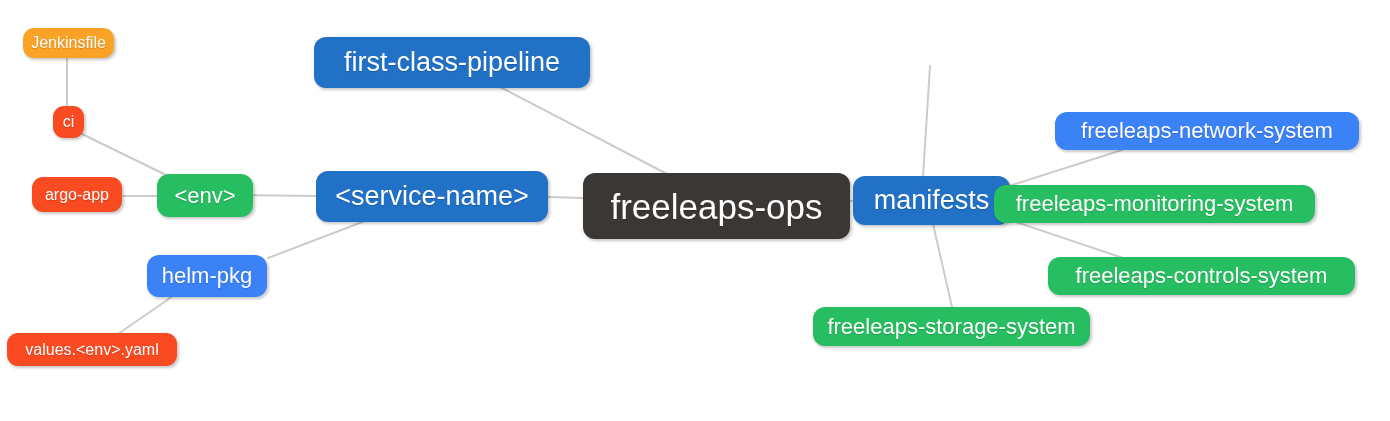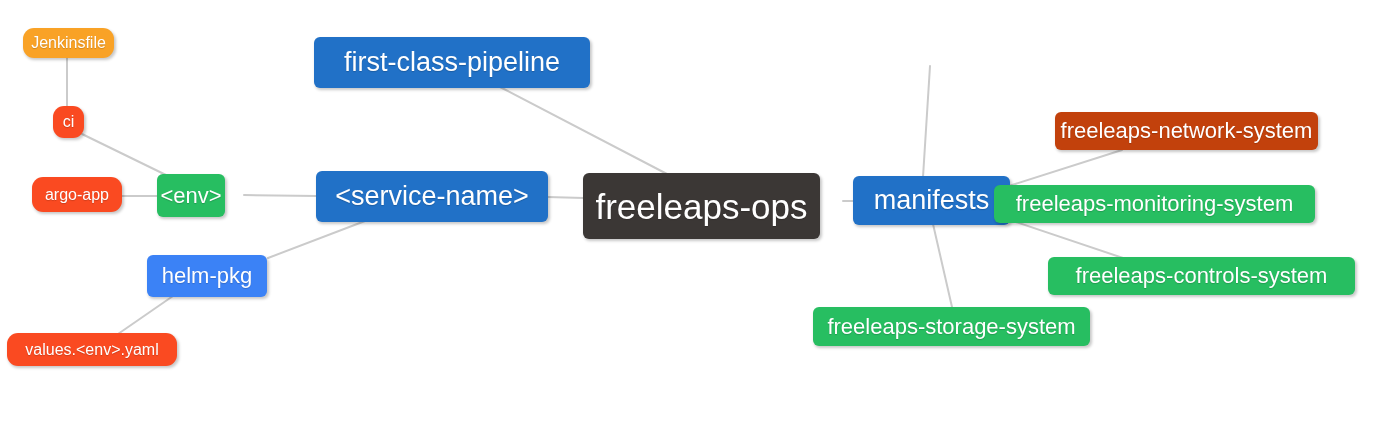--- a/index.html
+++ b/index.html
@@ -11,21 +11,21 @@
     font-family:"Liberation Sans", sans-serif;
   }
   #edges{
     position:absolute;left:0;top:0;width:1390px;height:421px;
     pointer-events:none;
   }
   .node{
     position:absolute;
     display:flex;align-items:center;justify-content:center;
     color:#ffffff;
-    border-radius:6px;
+    border-radius:12px;
     box-shadow:1.5px 2px 3px rgba(0,0,0,0.22);
     text-shadow:0 1px 1px rgba(0,0,0,0.18);
     white-space:nowrap;
     cursor:pointer;
     box-sizing:border-box;
     line-height:1;
   }
   .size-xs{font-size:16px;border-radius:11px;text-align:right;}
   .size-md{font-size:22px;}
   .size-lg{font-size:27px;}
@@ -48,24 +48,24 @@
       <line x1="923" y1="177" x2="930" y2="66" stroke="#cbcbcb" stroke-width="2" stroke-linecap="round"></line>
       <line x1="1009" y1="186" x2="1122" y2="150" stroke="#cbcbcb" stroke-width="2" stroke-linecap="round"></line>
       <line x1="1009" y1="201" x2="1052" y2="201" stroke="#cbcbcb" stroke-width="2" stroke-linecap="round"></line>
       <line x1="1007" y1="219" x2="1123" y2="258" stroke="#cbcbcb" stroke-width="2" stroke-linecap="round"></line>
       <line x1="933" y1="224" x2="952" y2="307" stroke="#cbcbcb" stroke-width="2" stroke-linecap="round"></line>
     </svg>
 
 <div class="node size-xs" style="left: 23px; top: 28px; width: 91px; height: 30px; background: rgb(249, 162, 38);">Jenkinsfile</div>
     <div class="node size-xs" style="left: 53px; top: 106px; width: 31px; height: 32px; background: rgb(250, 74, 33);">ci</div>
     <div class="node size-xs" style="left: 32px; top: 177px; width: 90px; height: 35px; background: rgb(250, 74, 33);">argo-app</div>
-    <div class="node size-md" style="left: 157px; top: 174px; width: 68px; height: 43px; background: rgb(39, 190, 97);">&lt;env&gt;</div>
+    <div class="node size-md" style="left: 157px; top: 174px; width: 96px; height: 43px; background: rgb(39, 190, 97);">&lt;env&gt;</div>
     <div class="node size-md" style="left: 147px; top: 255px; width: 120px; height: 42px; background: #3b82f6;">helm-pkg</div>
     <div class="node size-xs" style="left: 7px; top: 333px; width: 170px; height: 33px; background: rgb(250, 74, 33);">values.&lt;env&gt;.yaml</div>
     <div class="node size-lg" style="left: 314px; top: 37px; width: 276px; height: 51px; background: rgb(33, 113, 199);">first-class-pipeline</div>
     <div class="node size-lg" style="left: 316px; top: 171px; width: 232px; height: 51px; background: rgb(33, 113, 199);">&lt;service-name&gt;</div>
-    <div class="node size-xl" style="left: 583px; top: 173px; width: 237px; height: 66px; background: rgb(59, 55, 53);">freeleaps-ops</div>
+    <div class="node size-xl" style="left: 583px; top: 173px; width: 267px; height: 66px; background: rgb(59, 55, 53);">freeleaps-ops</div>
     <div class="node size-lg" style="left: 853px; top: 176px; width: 157px; height: 49px; background: rgb(33, 113, 199);">manifests</div>
-    <div class="node size-md" style="left: 1055px; top: 112px; width: 263px; height: 38px; background: #c2410c;">freeleaps-network-system</div>
+    <div class="node size-md" style="left: 1055px; top: 112px; width: 304px; height: 38px; background: #3b82f6;">freeleaps-network-system</div>
     <div class="node size-md" style="left: 994px; top: 185px; width: 321px; height: 38px; background: rgb(39, 190, 97);">freeleaps-monitoring-system</div>
     <div class="node size-md" style="left: 1048px; top: 257px; width: 307px; height: 38px; background: rgb(39, 190, 97);">freeleaps-controls-system</div>
     <div class="node size-md" style="left: 813px; top: 307px; width: 277px; height: 39px; background: rgb(39, 190, 97);">freeleaps-storage-system</div>
   </div>
 
 </body></html>

